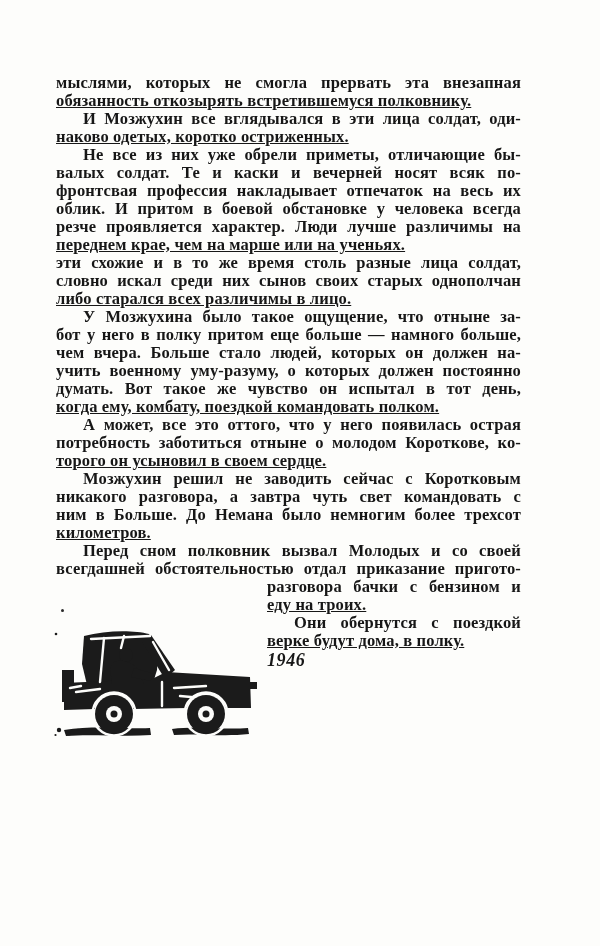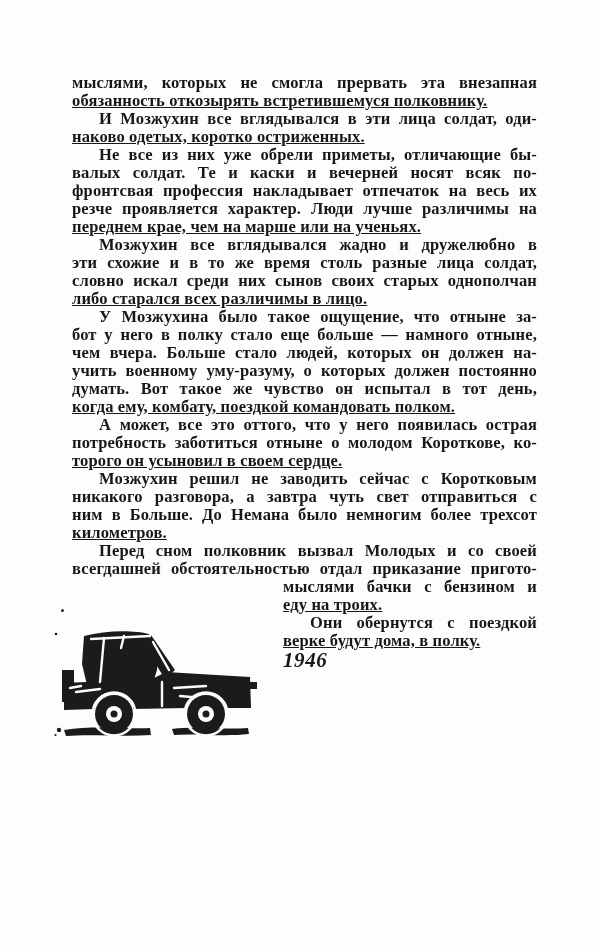--- a/index.html
+++ b/index.html
@@ -1,79 +1,79 @@
 <!DOCTYPE html>
 <html><head>
 <meta charset="utf-8">
 <style>
   html,body { margin:0; padding:0; background:#ffffff; }
   .page {
     position:relative; width:600px; height:946px; overflow:hidden;
     background:#fdfdfb; color:#171717;
     font-family:"Liberation Serif","DejaVu Serif",serif; font-weight:700;
   }
-  .text { position:absolute; left:72px; top:74px; width:465px; }
+  .text { position:absolute; left:56px; top:74px; width:465px; }
   .ln {
     font-size:16.5px; line-height:18px; height:18px;
     letter-spacing:0.15px;
     text-align:justify; text-align-last:justify;
   }
   .end { text-align:left; text-align-last:left;text-decoration:underline; }
   .ind { text-indent:27px; }
   .col { margin-left:211px; width:254px; }
   .year {
     margin-left:211px; margin-top:1px;
-    font-style:italic; font-size:21px; line-height:19px; letter-spacing:0.6px;
+    font-style:italic; font-size:18px; line-height:19px; letter-spacing:0.6px;
   }
   .illus { position:absolute; left:54px; top:626px; }
   .speck { position:absolute; background:#2a2a2a; border-radius:50%; }
 </style>
 </head>
 <body>
 
 <div class="page">
 
   <div class="text">
 
     <div class="ln">мыслями, которых не смогла прервать эта внезапная</div>
     <div class="ln end">обязанность откозырять встретившемуся полковнику.</div>
 
     <div class="ln ind">И Мозжухин все вглядывался в эти лица солдат, оди-</div>
     <div class="ln end">наково одетых, коротко остриженных.</div>
 
     <div class="ln ind">Не все из них уже обрели приметы, отличающие бы-</div>
     <div class="ln">валых солдат. Те и каски и вечерней носят всяк по-</div>
     <div class="ln">фронтсвая профессия накладывает отпечаток на весь их</div>
+    <div class="ln">облик. И притом в боевой обстановке у человека всегда</div>
     <div class="ln">резче проявляется характер. Люди лучше различимы на</div>
     <div class="ln end">переднем крае, чем на марше или на ученьях.</div>
 
-    <div class="ln ind">Мозжухин все вглядывался жадно и дружелюбно в</div>
     <div class="ln">эти схожие и в то же время столь разные лица солдат,</div>
     <div class="ln">словно искал среди них сынов своих старых однополчан</div>
     <div class="ln end">либо старался всех различимы в лицо.</div>
 
     <div class="ln ind">У Мозжухина было такое ощущение, что отныне за-</div>
-    <div class="ln">бот у него в полку стало еще больше — намного отныне,</div>
+    <div class="ln">бот у него в полку притом еще больше — намного больше,</div>
     <div class="ln">чем вчера. Больше стало людей, которых он должен на-</div>
     <div class="ln">учить военному уму-разуму, о которых должен постоянно</div>
     <div class="ln">думать. Вот такое же чувство он испытал в тот день,</div>
     <div class="ln end">когда ему, комбату, поездкой командовать полком.</div>
 
     <div class="ln ind">А может, все это оттого, что у него появилась острая</div>
     <div class="ln">потребность заботиться отныне о молодом Короткове, ко-</div>
     <div class="ln end">торого он усыновил в своем сердце.</div>
 
     <div class="ln ind">Мозжухин решил не заводить сейчас с Коротковым</div>
-    <div class="ln">никакого разговора, а завтра чуть свет отправиться с</div>
+    <div class="ln">никакого разговора, а завтра чуть свет командовать с</div>
     <div class="ln">ним в Больше. До Немана было немногим более трехсот</div>
     <div class="ln end">километров.</div>
 
     <div class="ln ind">Перед сном полковник вызвал Молодых и со своей</div>
     <div class="ln">всегдашней обстоятельностью отдал приказание пригото-</div>
-    <div class="ln col">мыслями бачки с бензином и</div>
+    <div class="ln col">разговора бачки с бензином и</div>
     <div class="ln end col">еду на троих.</div>
 
     <div class="ln ind col">Они обернутся с поездкой</div>
     <div class="ln end col">верке будут дома, в полку.</div>
 
     <div class="year">1946</div>
   </div>
 
   <svg class="illus" width="204" height="118" viewBox="0 0 204 118" xmlns="http://www.w3.org/2000/svg">
     <g fill="#1b1b1b" stroke="none">

